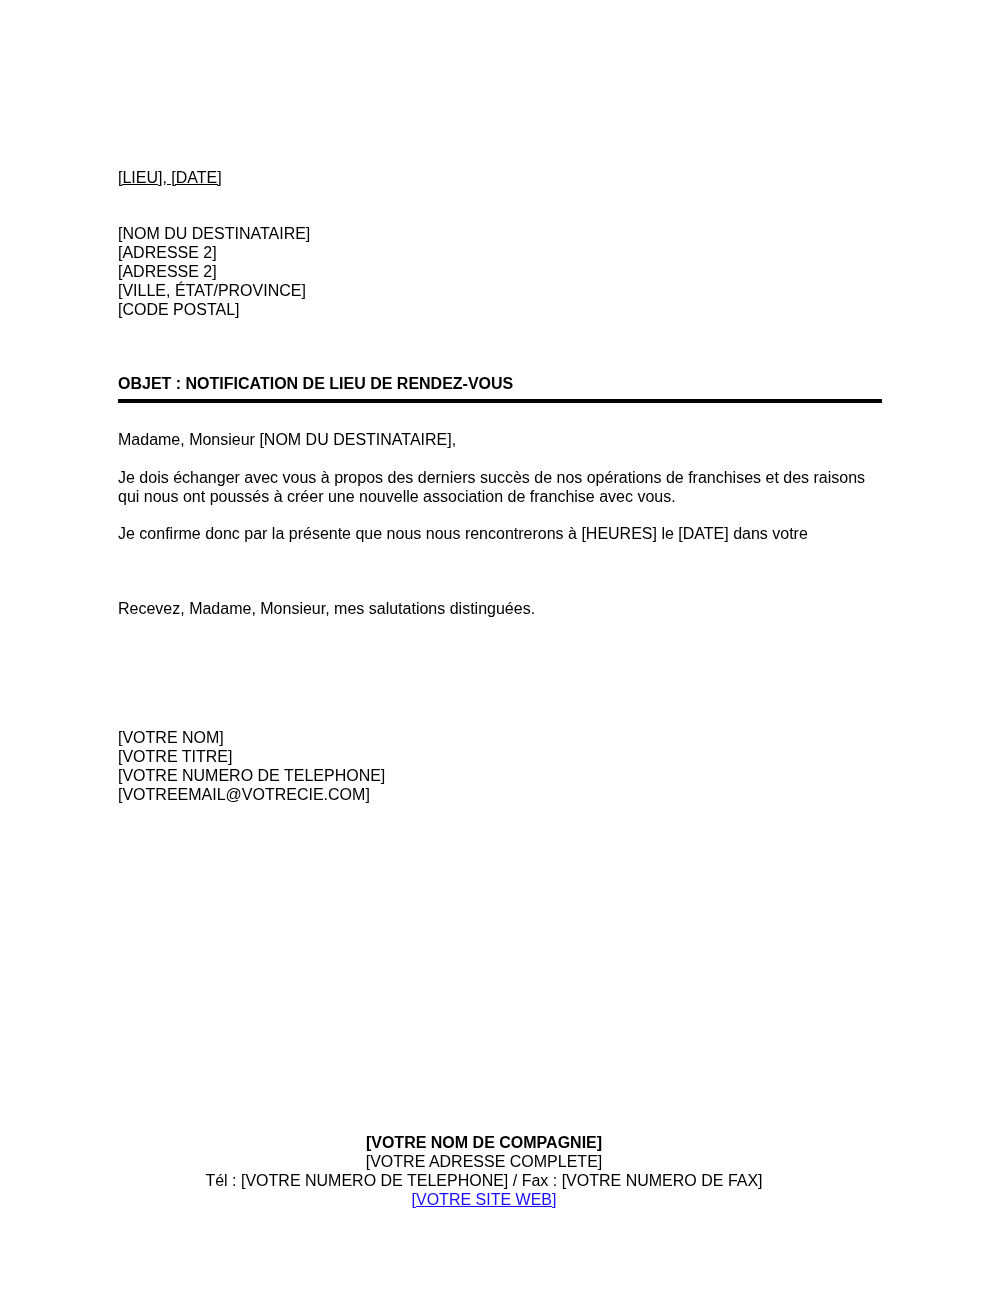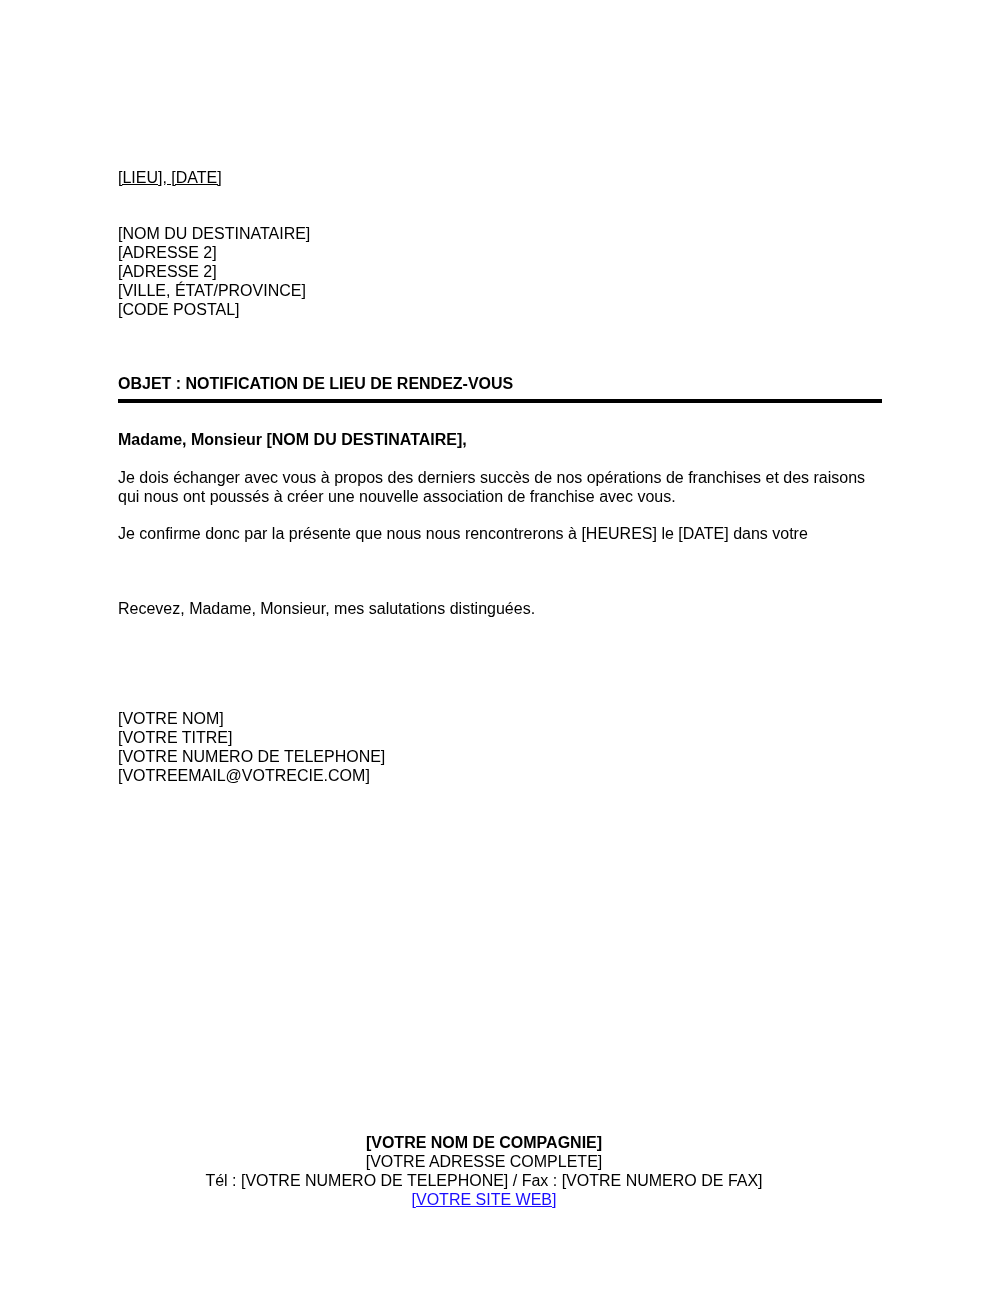--- a/index.html
+++ b/index.html
@@ -28,38 +28,38 @@
   <span class="line">[ADRESSE 2]</span>
   <span class="line">[VILLE, ÉTAT/PROVINCE]</span>
   <span class="line">[CODE POSTAL]</span>
 </div>
 
 <div class="block subject" style="top:374px;">
   <span class="line">OBJET : NOTIFICATION DE LIEU DE RENDEZ-VOUS</span>
 </div>
 <div class="rule"></div>
 
-<div class="block" style="top:430px;font-weight:bold;">
+<div class="block" style="top:430px;">
   <span class="line">Madame, Monsieur [NOM DU DESTINATAIRE],</span>
 </div>
 
 <div class="block" style="top:468px;">
   <span class="line">Je dois échanger avec vous à propos des derniers succès de nos opérations de franchises et des raisons</span>
   <span class="line">qui nous ont poussés à créer une nouvelle association de franchise avec vous.</span>
 </div>
 
 <div class="block" style="top:524px;">
   <span class="line">Je confirme donc par la présente que nous nous rencontrerons à [HEURES] le [DATE] dans votre</span>
 </div>
 
 <div class="block" style="top:599px;">
   <span class="line">Recevez, Madame, Monsieur, mes salutations distinguées.</span>
 </div>
 
-<div class="block" style="top:709px;">
+<div class="block" style="top:728px;">
   <span class="line">[VOTRE NOM]</span>
   <span class="line">[VOTRE TITRE]</span>
   <span class="line">[VOTRE NUMERO DE TELEPHONE]</span>
   <span class="line">[VOTREEMAIL@VOTRECIE.COM]</span>
 </div>
 
 <div class="footer">
   <span class="line company">[VOTRE NOM DE COMPAGNIE]</span>
   <span class="line">[VOTRE ADRESSE COMPLETE]</span>
   <span class="line">Tél : [VOTRE NUMERO DE TELEPHONE] / Fax : [VOTRE NUMERO DE FAX]</span>

